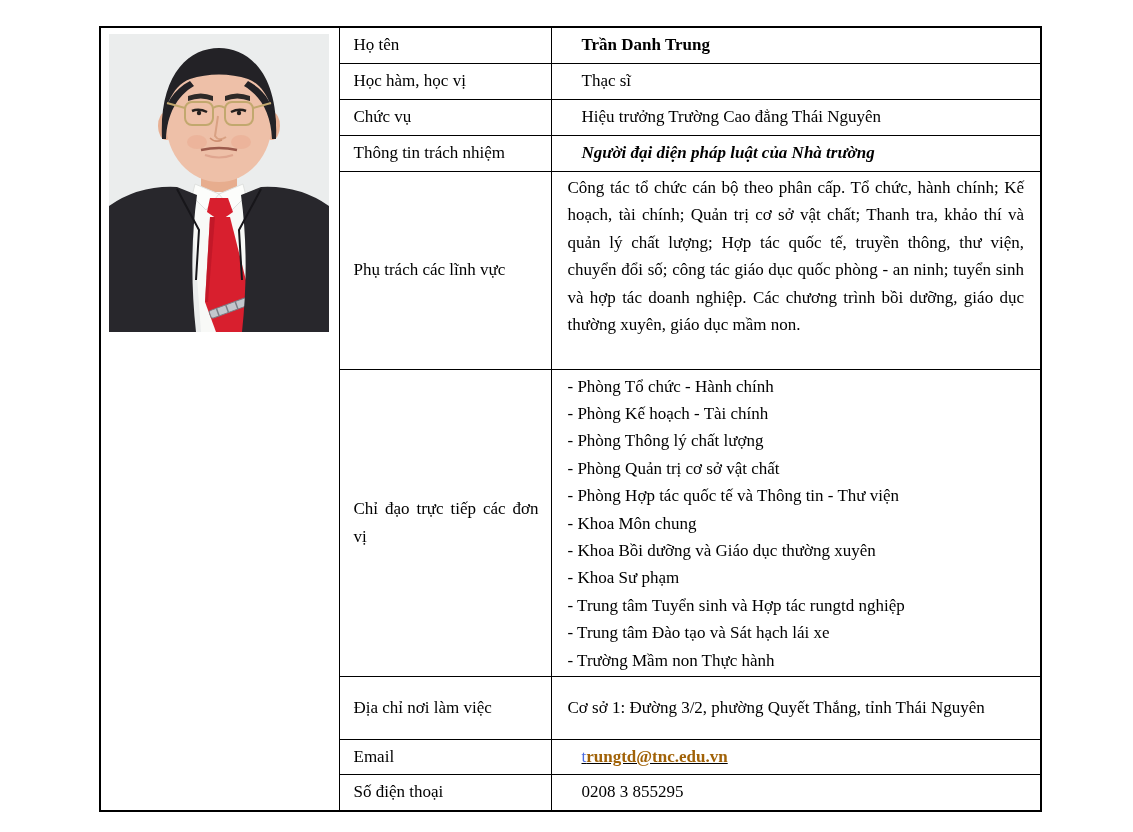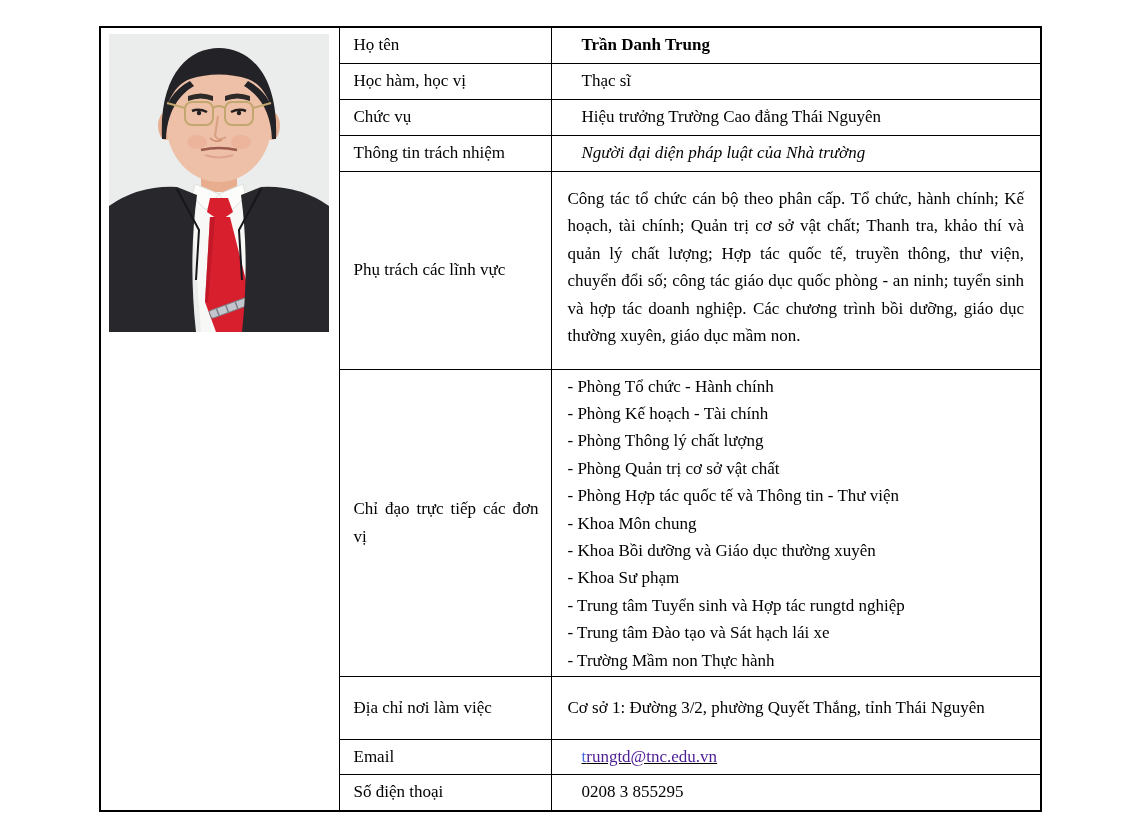--- a/index.html
+++ b/index.html
@@ -45,41 +45,41 @@
     padding: 0 12px 0 14px;
     line-height: 24px;
   }
   td.label-cell.justify { text-align: justify; line-height: 28px; }
   td.value-cell {
     vertical-align: middle;
     padding: 0 30px;
     line-height: 24px;
   }
   .v-name { font-weight: bold; }
-  .v-resp { font-weight: normal; font-style: italic; }
+  .v-resp { font-weight: bold; font-style: italic; }
   td.value-para {
     vertical-align: top;
     text-align: justify;
-    padding: 13px 16px 0 16px;
+    padding: 2px 16px 0 16px;
     line-height: 27.5px;
   }
   td.value-list {
     vertical-align: top;
     padding: 3px 10px 0 16px;
     line-height: 27.4px;
   }
   td.value-addr {
     vertical-align: middle;
     text-align: justify;
     padding: 0 16px;
     line-height: 27.5px;
   }
   .email-link { text-decoration: underline; cursor: pointer; }
   .email-first { color: #4a6be0; }
-  .email-rest { color: #4c1d95; }
+  .email-rest { color: #a16207; font-weight: bold; }
   .portrait-frame { display: block; }
 </style>
 </head>
 <body>
 
 <table class="doc-table">
   <colgroup>
     <col class="c-photo">
       <col class="c-label">
       <col class="c-value">

